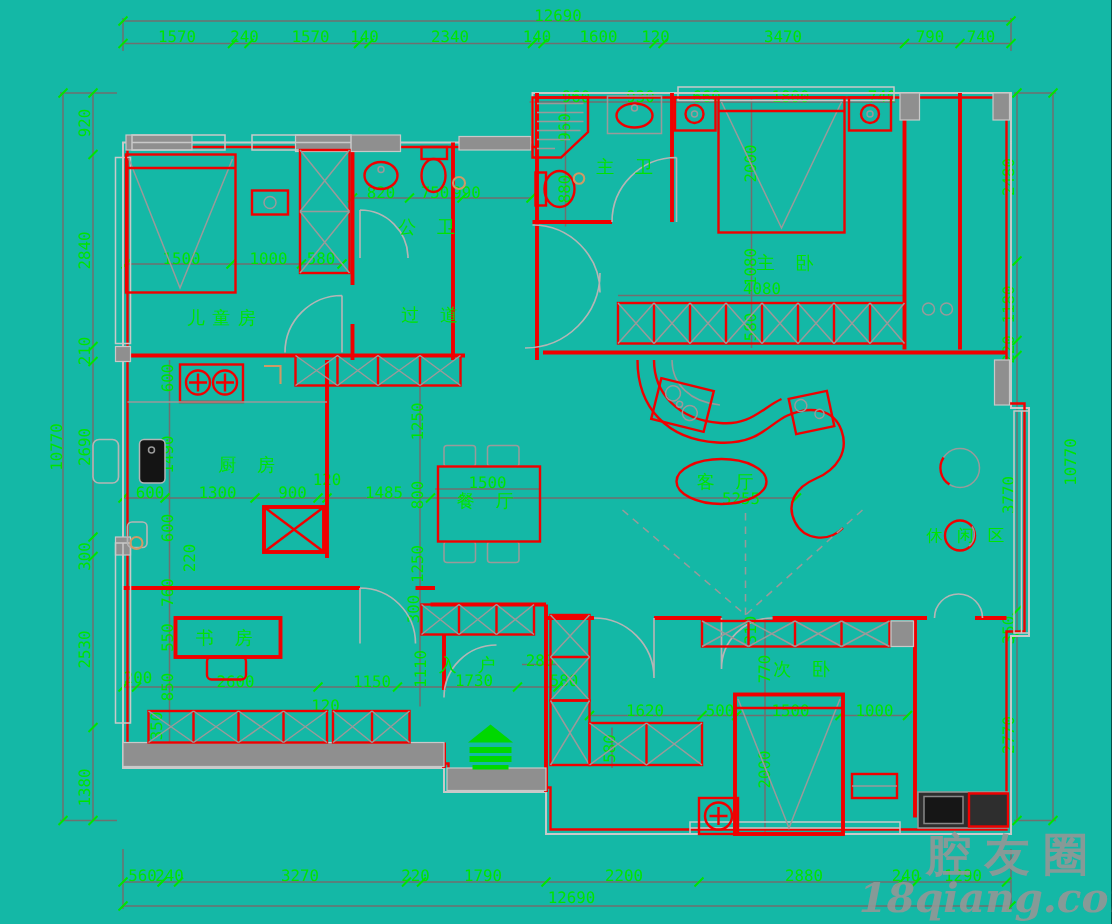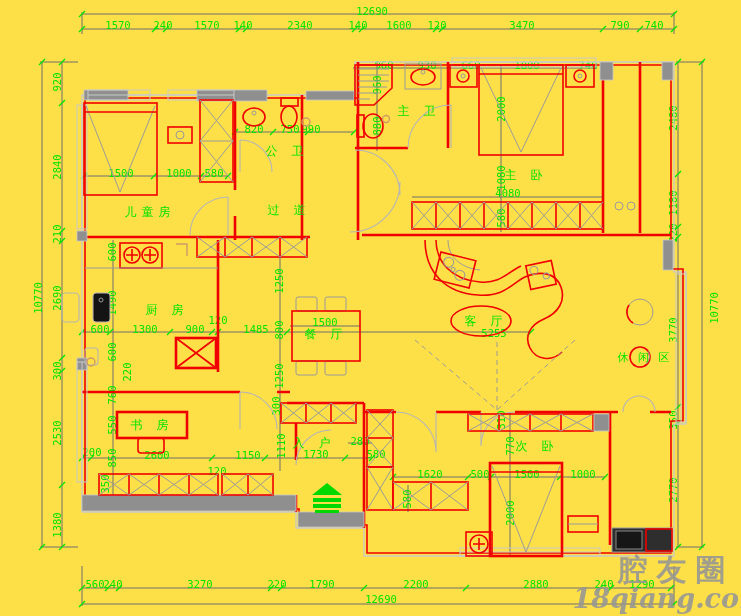--- a/index.html
+++ b/index.html
@@ -1,16 +1,16 @@
 <!DOCTYPE html>
 <html><head>
 <meta charset="utf-8">
 <style>
   html,body{margin:0;padding:0;background:#000;}
-  .canvas{position:relative;width:741px;height:616px;background:#fde047;overflow:hidden;
+  .canvas{position:relative;width:741px;height:616px;background:#14b8a6;overflow:hidden;
           font-family:"DejaVu Sans Mono",monospace;}
   svg{display:block;}
   
   text.d{fill:#00e400;font:10.5px "DejaVu Sans Mono",monospace;text-anchor:middle;dominant-baseline:central;}
   text.room{fill:#00e400;font:12px "DejaVu Sans",sans-serif;letter-spacing:5px;text-anchor:middle;dominant-baseline:central;}
   text.wm1{fill:#969696;opacity:.88;font:bold 30px "DejaVu Sans",sans-serif;letter-spacing:9px;text-anchor:middle;}
   text.wm2{fill:#969696;opacity:.88;font:italic bold 27px "DejaVu Serif",serif;text-anchor:middle;}
   .dimline{stroke:#6f6f6f;stroke-width:1;fill:none;}
   .tick{stroke:#00e400;stroke-width:1.3;fill:none;}
   .w{stroke:#c9c9c9;stroke-width:1.3;fill:none;}

